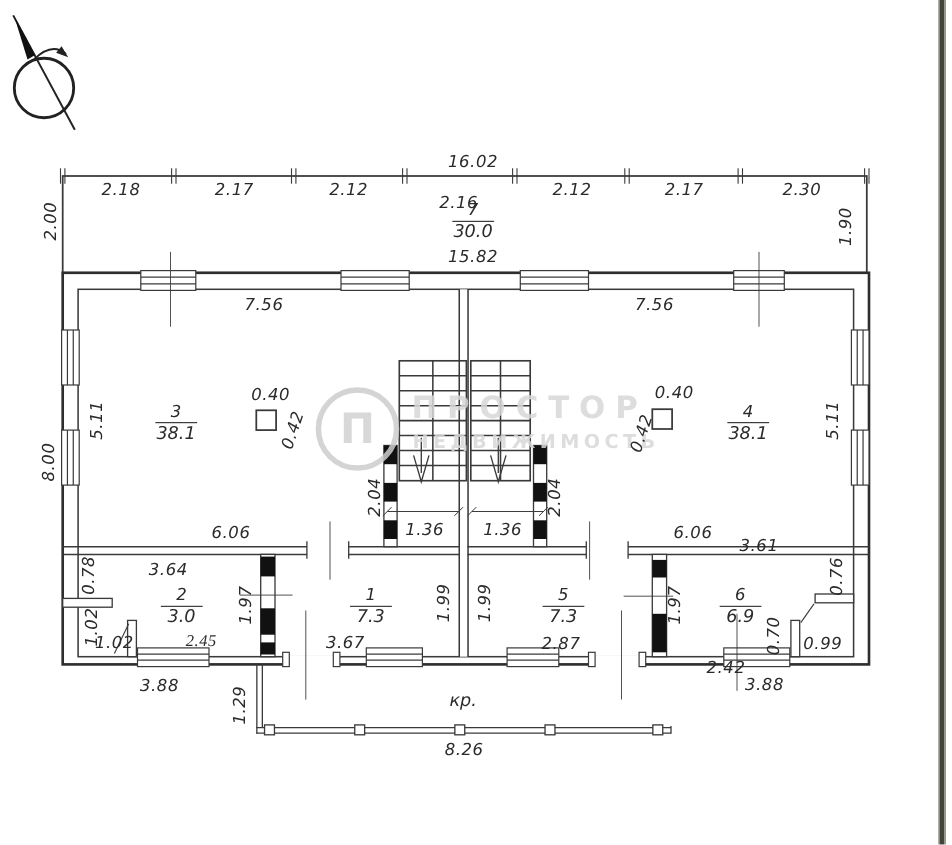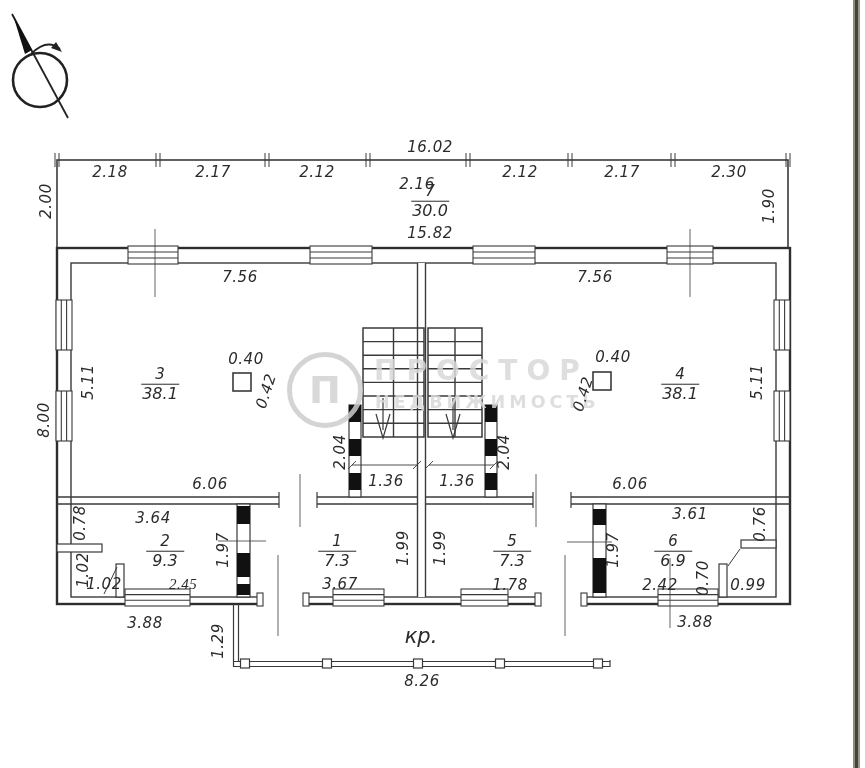--- a/index.html
+++ b/index.html
@@ -11,21 +11,21 @@
   .dim{position:absolute;font-style:italic;font-size:15px;color:#2b2b2b;white-space:nowrap;
        transform:translate(-50%,-50%);z-index:3;letter-spacing:.5px;}
   .room-label{position:absolute;transform:translate(-50%,-50%);text-align:center;z-index:3;
        font-style:italic;color:#2b2b2b;line-height:1.05;}
   .room-label .num{display:inline-block;font-size:15px;border-bottom:1.6px solid #2b2b2b;
        padding:0 14px 1px 14px;}
   .room-label .area{font-size:16px;margin-top:1px;}
   #page-title{position:absolute;left:425px;top:103px;transform:translate(-50%,-50%);
        font-style:italic;font-size:21px;color:#1f1f1f;z-index:3;letter-spacing:1px;}
   #porch-label{position:absolute;left:421px;top:636px;transform:translate(-50%,-50%);
-       font-style:italic;font-size:21px;color:#2b2b2b;z-index:3;}
+       font-style:italic;font-size:16px;color:#2b2b2b;z-index:3;}
   
   #watermark{position:absolute;left:0;top:0;z-index:2;opacity:.85;}
   #wm-ring{position:absolute;left:287px;top:352px;width:66px;height:66px;border-radius:50%;
        border:5px solid #cdcdcd;display:flex;align-items:center;justify-content:center;}
   #wm-letter{font-size:38px;font-weight:bold;color:#d2d2d2;font-family:"DejaVu Sans",sans-serif;}
   #wm-line1{position:absolute;left:374px;top:354px;font-size:28px;font-weight:bold;
        letter-spacing:9px;color:#d8d8d8;}
   #wm-line2{position:absolute;left:375px;top:392px;font-size:17.5px;font-weight:bold;
        letter-spacing:4px;color:#d8d8d8;}
   #border-strip{position:absolute;right:5px;top:0;width:7px;height:768px;z-index:5;
@@ -289,36 +289,36 @@
       <div class="dim" style="left: 457px; top: 481px;">1.36</div>
       <div class="dim" style="left: 210px; top: 484px;">6.06</div>
       <div class="dim" style="left: 630px; top: 484px;">6.06</div>
       <div class="dim" style="left: 153px; top: 518px;">3.64</div>
       <div class="dim" style="left: 80px; top: 523px; transform: translate(-50%, -50%) rotate(-90deg);">0.78</div>
       <div class="dim" style="left: 223px; top: 550px; transform: translate(-50%, -50%) rotate(-90deg);">1.97</div>
       <div class="dim" style="left: 83px; top: 570px; transform: translate(-50%, -50%) rotate(-90deg);">1.02</div>
       <div class="dim" style="left: 104px; top: 584px;">1.02</div>
       <div class="dim" style="left: 183px; top: 584px; font-family: Liberation Serif, serif;">2.45</div>
       <div class="dim" style="left: 403px; top: 548px; transform: translate(-50%, -50%) rotate(-90deg);">1.99</div>
-      <div class="dim" style="left: 340px; top: 584px;">3.67</div>
+      <div class="dim" style="left: 314px; top: 584px;">3.67</div>
       <div class="dim" style="left: 440px; top: 548px; transform: translate(-50%, -50%) rotate(-90deg);">1.99</div>
-      <div class="dim" style="left: 510px; top: 585px;">1.78</div>
+      <div class="dim" style="left: 510px; top: 585px;">2.87</div>
       <div class="dim" style="left: 613px; top: 550px; transform: translate(-50%, -50%) rotate(-90deg);">1.97</div>
-      <div class="dim" style="left: 690px; top: 514px;">3.61</div>
+      <div class="dim" style="left: 690px; top: 496px;">3.61</div>
       <div class="dim" style="left: 760px; top: 524px; transform: translate(-50%, -50%) rotate(-90deg);">0.76</div>
-      <div class="dim" style="left: 660px; top: 585px; font-style: italic;">2.42</div>
+      <div class="dim" style="left: 660px; top: 607px; font-style: italic;">2.42</div>
       <div class="dim" style="left: 703px; top: 578px; transform: translate(-50%, -50%) rotate(-90deg);">0.70</div>
       <div class="dim" style="left: 748px; top: 585px;">0.99</div>
       <div class="dim" style="left: 145px; top: 623px;">3.88</div>
       <div class="dim" style="left: 695px; top: 622px;">3.88</div>
       <div class="dim" style="left: 218px; top: 641px; transform: translate(-50%, -50%) rotate(-90deg);">1.29</div>
       <div class="dim" style="left: 422px; top: 681px;">8.26</div>
       <div class="room-label" style="left: 430px; top: 201px;"><span class="num">7</span><div class="area">30.0</div></div>
       <div class="room-label" style="left: 160px; top: 384px;"><span class="num">3</span><div class="area">38.1</div></div>
       <div class="room-label" style="left: 680px; top: 384px;"><span class="num">4</span><div class="area">38.1</div></div>
-      <div class="room-label" style="left: 165px; top: 551px;"><span class="num">2</span><div class="area">9.3</div></div>
+      <div class="room-label" style="left: 165px; top: 551px;"><span class="num">2</span><div class="area">3.0</div></div>
       <div class="room-label" style="left: 337px; top: 551px;"><span class="num">1</span><div class="area">7.3</div></div>
       <div class="room-label" style="left: 512px; top: 551px;"><span class="num">5</span><div class="area">7.3</div></div>
       <div class="room-label" style="left: 673px; top: 551px;"><span class="num">6</span><div class="area">6.9</div></div>
     </div>
 
   <div id="border-strip"></div>
 </div>
 
 </body></html>

